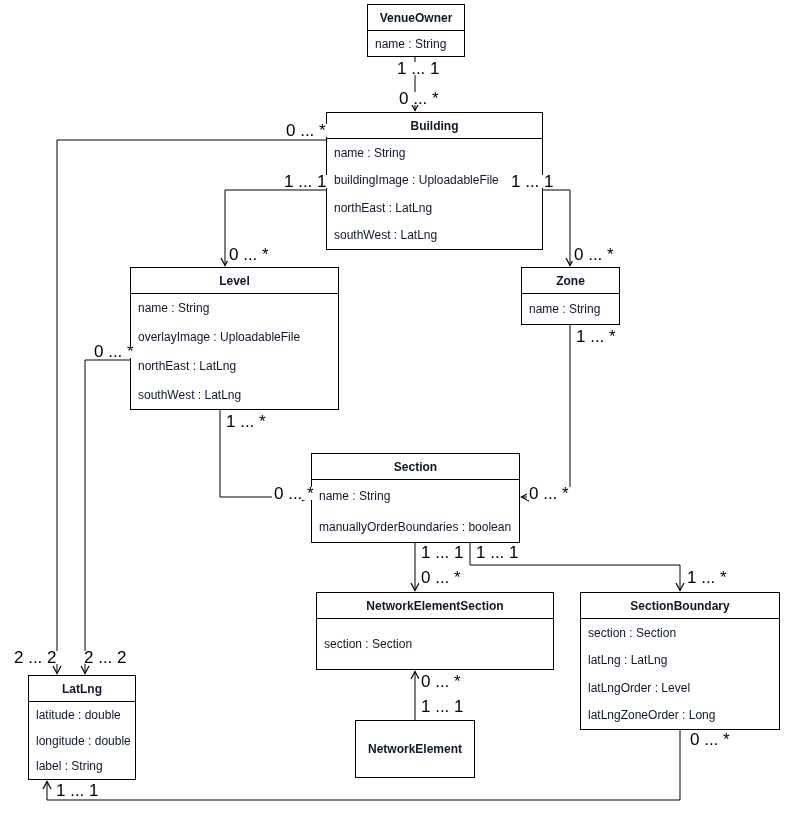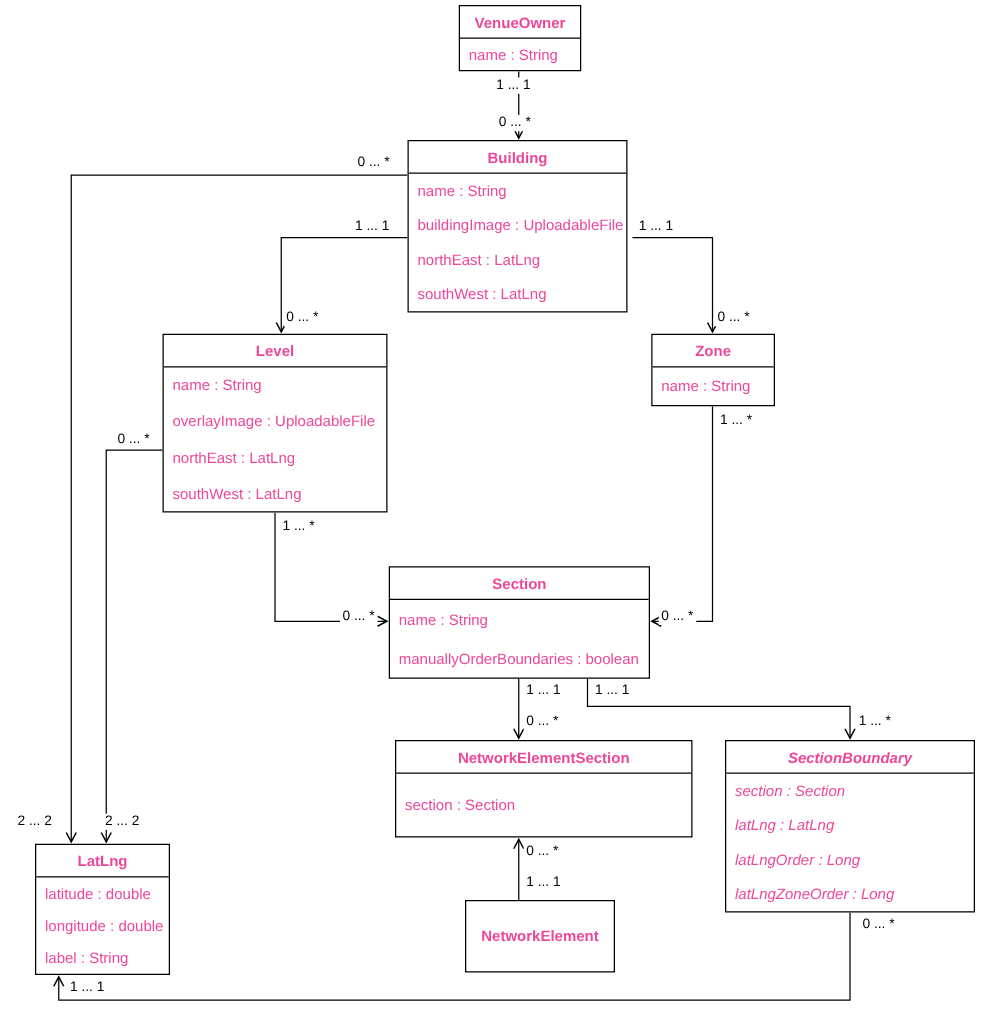--- a/index.html
+++ b/index.html
@@ -4,31 +4,31 @@
 <title>UML Class Diagram</title>
 <style>
   * { margin:0; padding:0; box-sizing:border-box; }
   html,body { background:#fff; }
   body { font-family:"Liberation Sans", sans-serif; color:#000; }
   .canvas { position:relative; width:787px; height:818px; background:#fff; overflow:hidden; }
   .edges { position:absolute; left:0; top:0; z-index:1; }
   .edges polyline { fill:none; stroke:#000; stroke-width:1; }
   .cls {
     position:absolute; z-index:2; background:#fff; border:1px solid #000;
-    display:flex; flex-direction:column; font-size:12px; color:#ec4899;
+    display:flex; flex-direction:column; font-size:12px; color:#0f172a;
   }
   .cls-title {
     flex:0 0 26px; font-weight:bold; border-bottom:1px solid #000;
     display:flex; align-items:center; justify-content:center; white-space:nowrap;
   }
   .cls.title-only .cls-title { border-bottom:none; flex:1 1 auto; }
   .cls-attrs { flex:1 1 auto; display:flex; flex-direction:column; }
   .cls-attr { flex:1 1 0; display:flex; align-items:center; padding-left:7px; white-space:nowrap; }
   .mult {
-    position:absolute; z-index:3; font-size:11px; line-height:13px;
+    position:absolute; z-index:3; font-size:17px; line-height:13px;
     background:#fff; padding:0 2px; white-space:nowrap;
   }
 </style>
 </head>
 <body>
 
 <div class="canvas">
 
   <svg class="edges" width="787" height="818" viewBox="0 0 787 818">
     <defs>
@@ -49,31 +49,31 @@
     <polyline points="680,730 680,800 47,800 47,781.5" marker-end="url(#arrowOpen)"></polyline>
   </svg>
 
   <div class="cls" style="left:367px;top:4px;width:98px;height:53px;">
     <div class="cls-title">VenueOwner</div>
     <div class="cls-attrs">
       <div class="cls-attr">name : String</div>
     </div>
   </div>
 
-  <div class="cls" style="left:326px;top:112px;width:176px;height:138px;text-align:center;">
+  <div class="cls" style="left:326px;top:112px;width:217px;height:138px;text-align:center;">
     <div class="cls-title">Building</div>
     <div class="cls-attrs">
       <div class="cls-attr">name : String</div>
       <div class="cls-attr">buildingImage : UploadableFile</div>
       <div class="cls-attr">northEast : LatLng</div>
       <div class="cls-attr">southWest : LatLng</div>
     </div>
   </div>
 
-  <div class="cls" style="left:130px;top:267px;width:180px;height:143px;">
+  <div class="cls" style="left:130px;top:267px;width:209px;height:143px;">
     <div class="cls-title">Level</div>
     <div class="cls-attrs">
       <div class="cls-attr">name : String</div>
       <div class="cls-attr">overlayImage : UploadableFile</div>
       <div class="cls-attr">northEast : LatLng</div>
       <div class="cls-attr">southWest : LatLng</div>
     </div>
   </div>
 
   <div class="cls" style="left:521px;top:267px;width:99px;height:58px;">
@@ -91,40 +91,40 @@
     </div>
   </div>
 
   <div class="cls" style="left:316px;top:592px;width:238px;height:78px;">
     <div class="cls-title">NetworkElementSection</div>
     <div class="cls-attrs">
       <div class="cls-attr">section : Section</div>
     </div>
   </div>
 
-  <div class="cls" style="left:580px;top:592px;width:200px;height:138px;font-style:italic;">
+  <div class="cls" style="left:580px;top:592px;width:200px;height:138px;">
     <div class="cls-title">SectionBoundary</div>
     <div class="cls-attrs">
       <div class="cls-attr">section : Section</div>
       <div class="cls-attr">latLng : LatLng</div>
-      <div class="cls-attr">latLngOrder : Long</div>
+      <div class="cls-attr">latLngOrder : Level</div>
       <div class="cls-attr">latLngZoneOrder : Long</div>
     </div>
   </div>
 
   <div class="cls" style="left:4px;top:675px;width:108px;height:105px;margin-left:24px;">
     <div class="cls-title">LatLng</div>
     <div class="cls-attrs">
       <div class="cls-attr">latitude : double</div>
       <div class="cls-attr">longitude : double</div>
       <div class="cls-attr">label : String</div>
     </div>
   </div>
 
-  <div class="cls title-only" style="left:355px;top:720px;width:120px;height:58px;margin-left:17px;">
+  <div class="cls title-only" style="left:355px;top:720px;width:120px;height:58px;">
     <div class="cls-title">NetworkElement</div>
   </div>
 
   <span class="mult" style="left:395px;top:62px;">1 ... 1</span>
   <span class="mult" style="left:397px;top:92px;">0 ... *</span>
 
   <span class="mult" style="left:284px;top:124px;">0 ... *</span>
   <span class="mult" style="left:12px;top:651px;">2 ... 2</span>
 
   <span class="mult" style="left:282px;top:175px;">1 ... 1</span>

